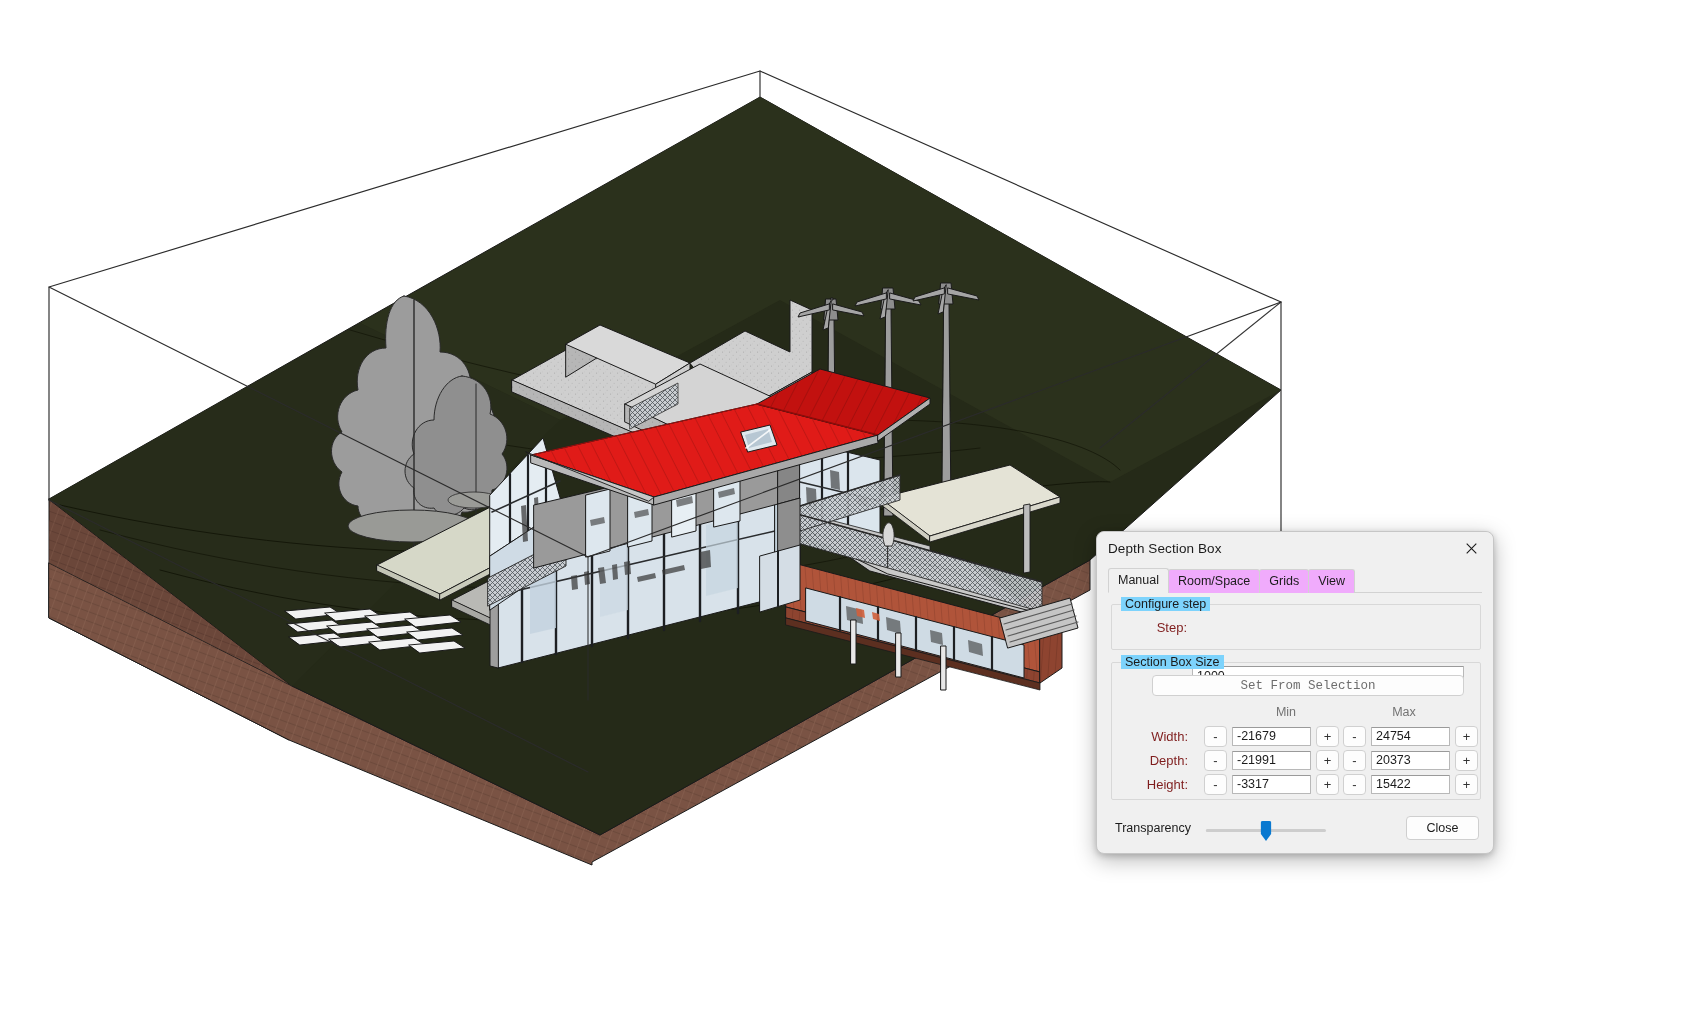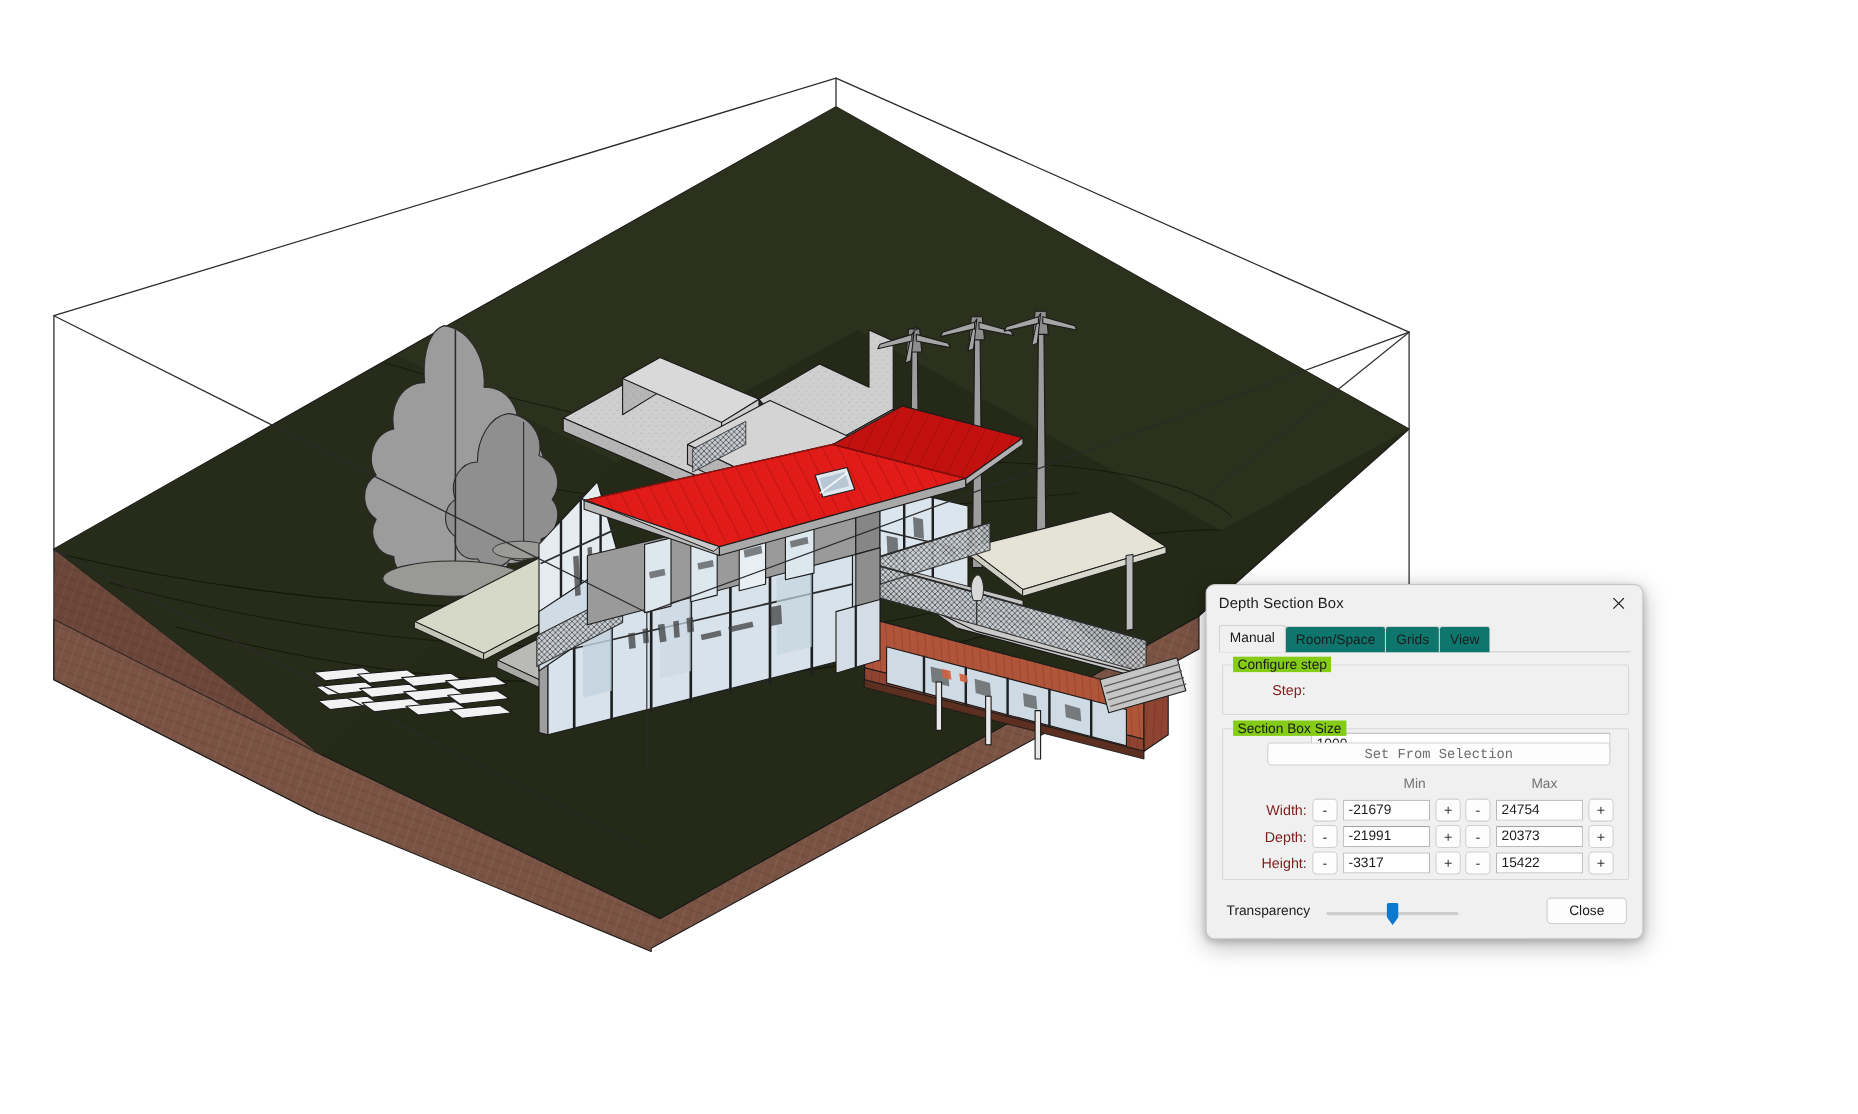--- a/index.html
+++ b/index.html
@@ -38,32 +38,32 @@
   }
   .dlg-close svg{display:block;}
 
   
   .tabstrip{position:absolute;left:11px;top:37px;width:374px;height:24px;display:flex;align-items:flex-end;}
   .tabstrip:after{
     content:"";position:absolute;left:0;right:0;bottom:0;height:1px;background:#d2d2d2;
   }
   .tab{
     position:relative;z-index:2;height:23px;line-height:23px;padding:0 9px;
-    font-size:12.5px;color:#1b1b1b;background:#0f766e;border:1px solid #d2d2d2;
+    font-size:12.5px;color:#1b1b1b;background:#f0abfc;border:1px solid #d2d2d2;
     border-bottom:none;margin-right:-1px;border-top-left-radius:3px;border-top-right-radius:3px;
     cursor:default;white-space:nowrap;
   }
   .tab.active{background:#f0f0f0;border-color:#d2d2d2;border-bottom:1px solid #f0f0f0;text-align:center;}
 
   
   .group{
     position:absolute;border:1px solid #d8d8d8;border-radius:2px;background:transparent;
   }
   .group > .legend{
-    position:absolute;top:-8px;left:9px;background:#84cc16;padding:0 4px;font-size:12.5px;color:#1b1b1b;
+    position:absolute;top:-8px;left:9px;background:#7dd3fc;padding:0 4px;font-size:12.5px;color:#1b1b1b;
   }
 
   #group-step{left:14px;top:72px;width:368px;height:44px;}
   #group-size{left:14px;top:130px;width:368px;height:136px;}
   .lbl{font-size:13px;color:#7f1d1d;text-align:right;}
 
   input.txt{
     height:19px;border:1px solid #b8b8b8;border-top-color:#9a9a9a;background:#fff;
     font-family:"Liberation Sans","DejaVu Sans",sans-serif;font-size:12.5px;color:#1b1b1b;
     padding:0 4px;box-sizing:border-box;outline:none;border-radius:1px;
@@ -79,21 +79,21 @@
 
   .colhead{position:absolute;font-size:12.5px;color:#737373;}
   #hdr-min{left:144px;top:42px;width:60px;text-align:center;}
   #hdr-max{left:262px;top:42px;width:60px;text-align:center;}
 
   .dimrow{position:absolute;left:0;width:368px;height:22px;display:flex;align-items:center;}
   #row-width{top:62px;}
   #row-depth{top:86px;}
   #row-height{top:110px;}
 
-  .dimrow .lbl{width:76px;margin-right:5px;}
+  .dimrow .lbl{width:76px;margin-right:16px;}
   .spin{
     width:21px;height:19px;line-height:17px;text-align:center;font-size:13px;color:#333;
     background:#fdfdfd;border:1px solid #d0d0d0;border-radius:4px;cursor:default;
     display:inline-flex;align-items:center;justify-content:center;flex:0 0 auto;
   }
   .dimrow input.txt{width:79px;margin:0 5px;}
   .gap{width:4px;flex:0 0 auto;}
 
   
   .footer{position:absolute;left:4px;right:0;bottom:0;height:48px;padding-left:28px;}

